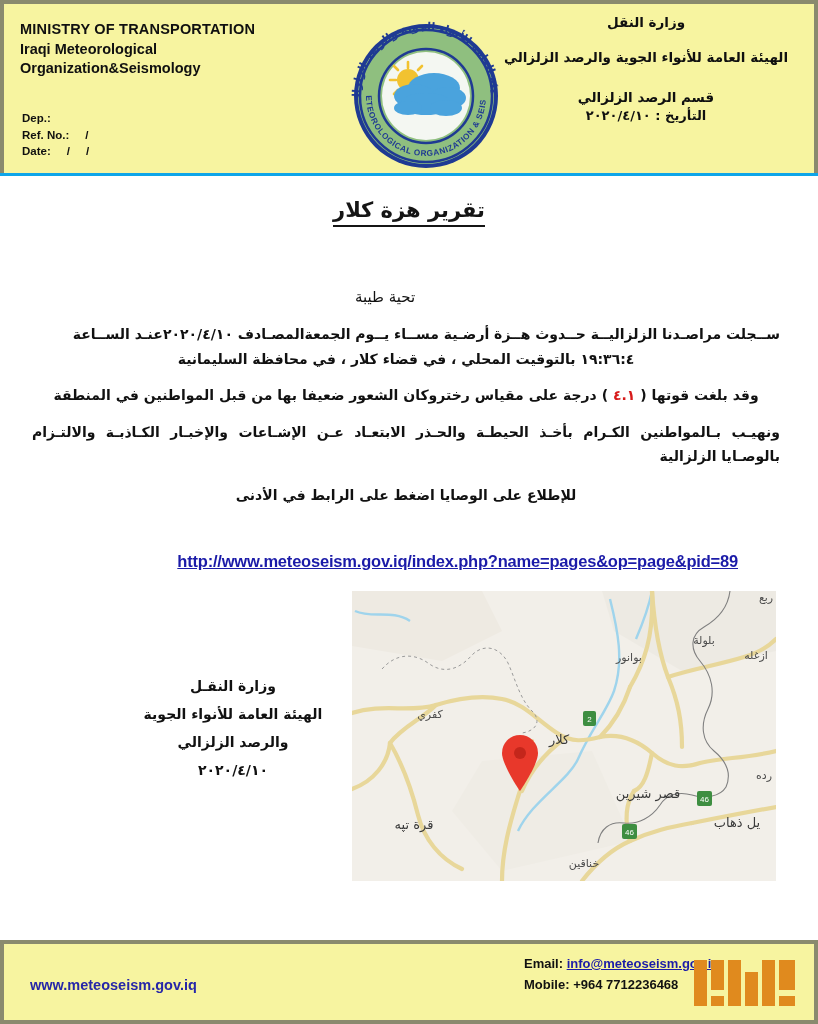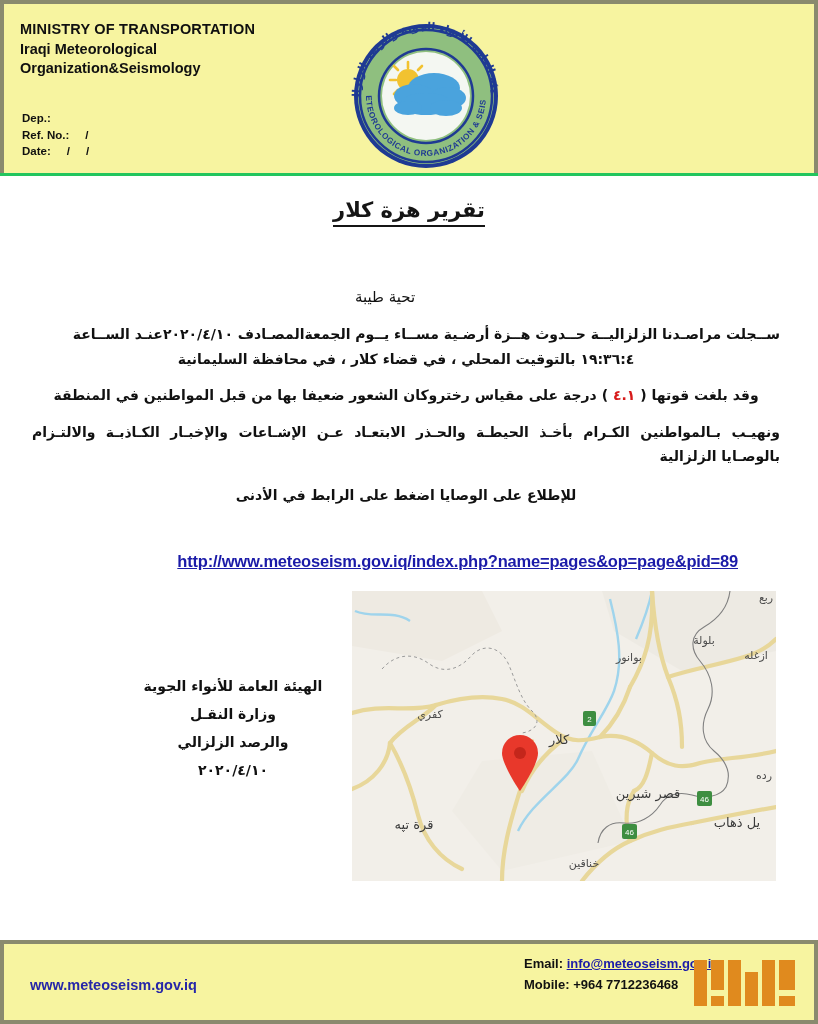--- a/index.html
+++ b/index.html
@@ -21,21 +21,21 @@
     box-sizing: border-box;
   }
 
   
   .header-band {
     position: absolute;
     left: 0; top: 0;
     width: 818px;
     height: 176px;
     background: #f7f4a0;
-    border-bottom: 3px solid #22c55e;
+    border-bottom: 3px solid #0ea5e9;
     box-sizing: border-box;
   }
   .header-band::before{
     content:"";
     position:absolute;
     left:0; top:0; bottom:0;
     width:4px;
     background:#8a8a6e;
   }
   .header-band::after{
@@ -329,20 +329,26 @@
         </g>
         <text class="logo-arc-ar" font-family="DejaVu Sans, sans-serif" font-size="11" font-weight="bold" fill="#1f3a93">
           <textPath href="#arcTop" startOffset="50%" text-anchor="middle">الهيئة العامة للأنواء الجوية والرصد الزلزالي</textPath>
         </text>
         <text class="logo-arc-en" font-family="Liberation Sans, sans-serif" font-size="8.2" font-weight="bold" fill="#1f3a93" letter-spacing="0.6">
           <textPath href="#arcBottom" startOffset="50%" text-anchor="middle">IRAQI METEOROLOGICAL ORGANIZATION &amp; SEISMOLOGY</textPath>
         </text>
       </svg>
     </div>
 
+    <div class="hdr-right">
+      <div class="ar1">وزارة النقل</div>
+      <div class="ar2">الهيئة العامة للأنواء الجوية والرصد الزلزالي</div>
+      <div class="ar3">قسم الرصد الزلزالي</div>
+      <div class="ar4">التأريخ :  ٢٠٢٠/٤/١٠</div>
+    </div>
   </div>
 
   <div class="doc-title">
     <span>تقرير هزة كلار</span>
   </div>
 
   <div class="body-area">
     <div class="greeting">تحية طيبة</div>
 
     <div class="para p1">
@@ -355,22 +361,22 @@
     <div class="para p3">ونهيـب بـالمواطنين الكـرام بأخـذ الحيطـة والحـذر الابتعـاد عـن الإشـاعات والإخبـار الكـاذبـة والالتـزام بالوصـايا الزلزالية</div>
 
     <div class="para p4">للإطلاع على الوصايا اضغط على الرابط في الأدنى</div>
   </div>
 
   <div class="link-row">
     <a class="doc-link" href="#">http://www.meteoseism.gov.iq/index.php?name=pages&amp;op=page&amp;pid=89</a>
   </div>
 
   <div class="signature">
+    <div>وزارة النقـل</div>
     <div>الهيئة العامة للأنواء الجوية</div>
-    <div>وزارة النقـل</div>
     <div>والرصد الزلزالي</div>
     <div>٢٠٢٠/٤/١٠</div>
   </div>
 
   <div class="map-box">
     <svg class="map-svg" viewBox="0 0 424 290" xmlns="http://www.w3.org/2000/svg">
       <rect x="0" y="0" width="424" height="290" fill="#f2efe9"></rect>
 
       <path d="M 0,0 L 130,0 L 150,40 L 90,70 L 0,55 Z" fill="#eeeae2"></path>
       <path d="M 250,0 L 424,0 L 424,60 L 330,80 L 262,40 Z" fill="#edeae3"></path>

